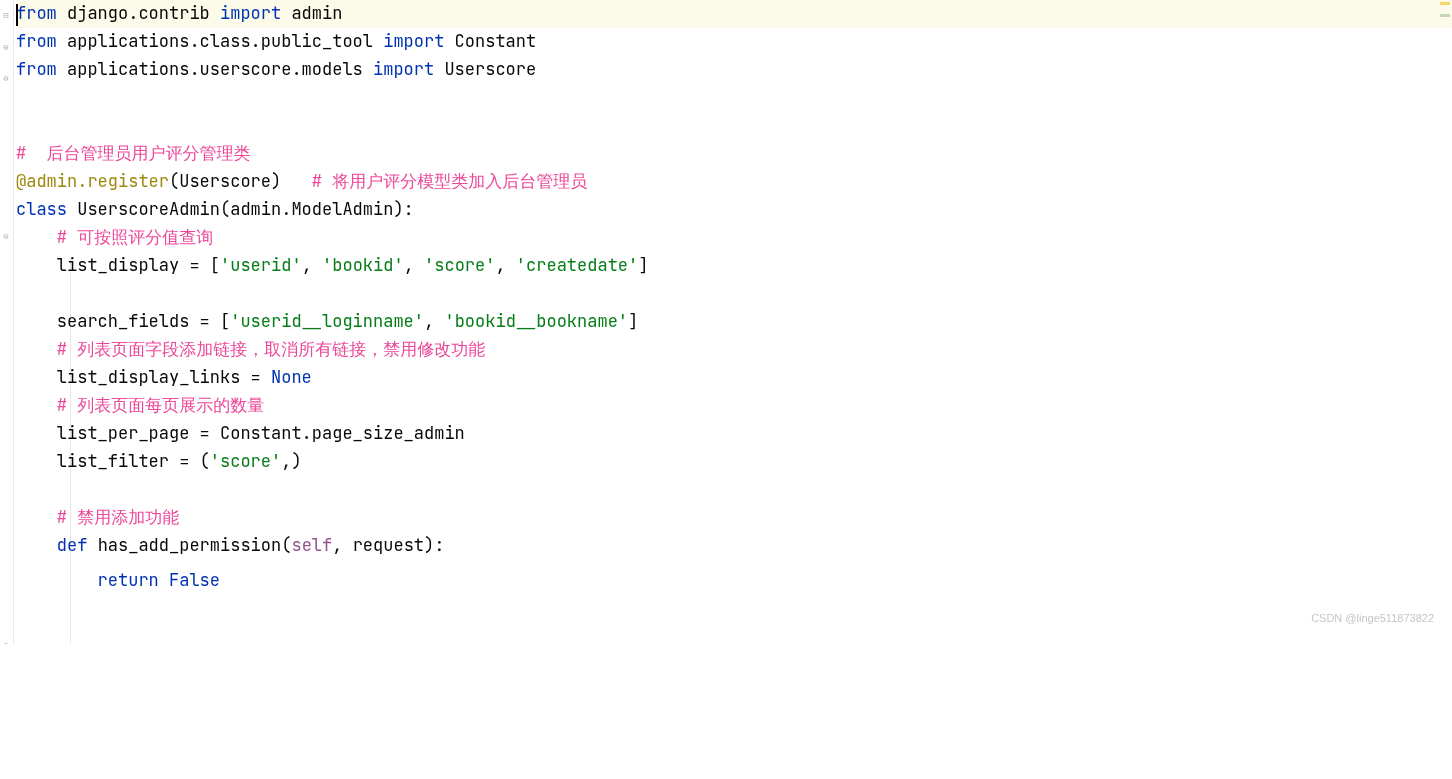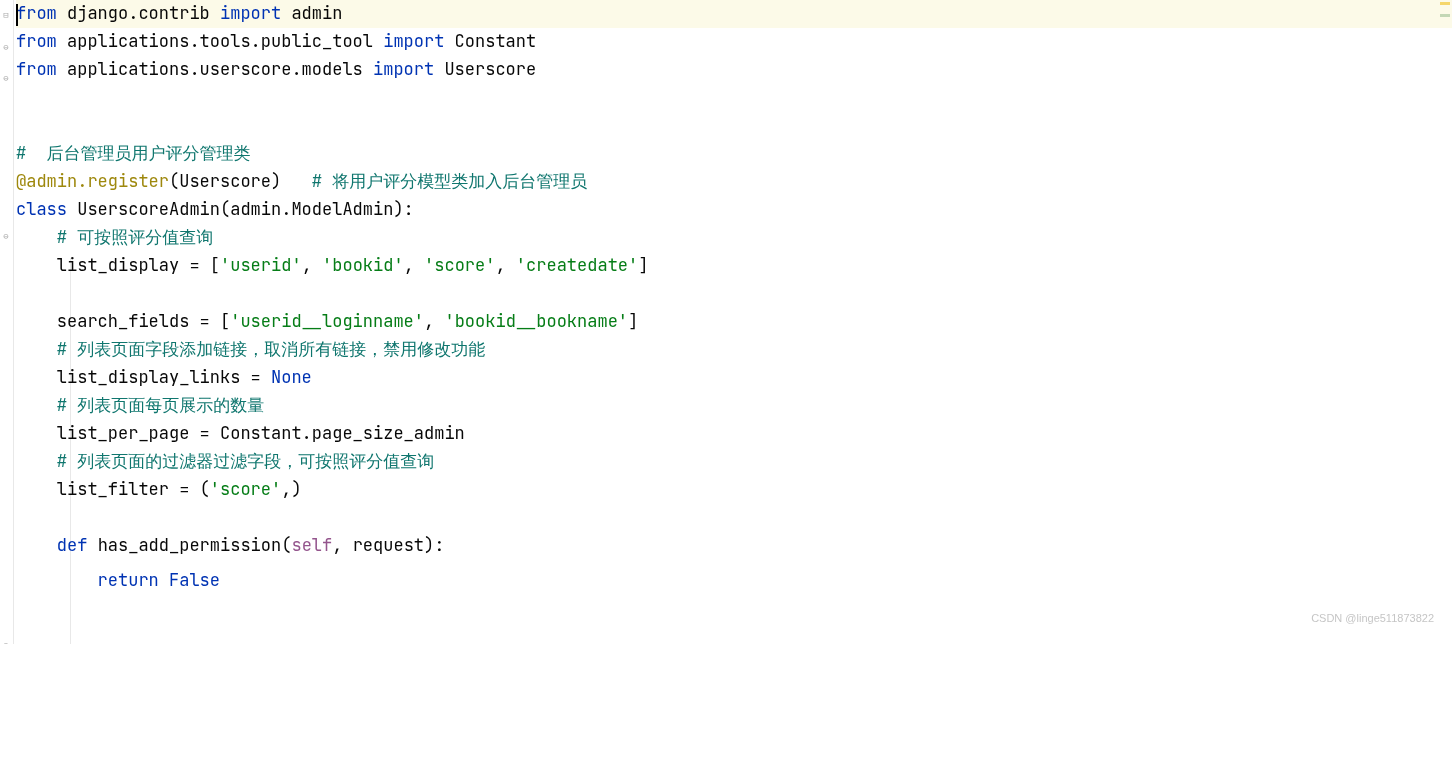--- a/index.html
+++ b/index.html
@@ -58,21 +58,21 @@
       background: #000;
       vertical-align: middle;
       margin-right: -2px;
       position: relative;
       z-index: 2;
     }
     .kw { color: #0033B3; }
     .decorator { color: #9e880d; }
     .self { color: #94558D; margin-top: 10px; }
     .string { color: #067D17; }
-    .comment { color: #0f766e; }
+    .comment { color: #ec4899; }
     .builtin { color: #0033B3; }
     .none-val { color: #0033B3; }
     .punct { color: #080808; }
     .ident { color: #080808; }
     .scrollbar-track {
       position: absolute;
       top: 0;
       right: 0;
       width: 14px;
       height: 100%;
@@ -115,38 +115,38 @@
       <div class="fold-icon" style="top: 41.5px;">⊖</div>
       <div class="fold-icon" style="top: 73px;">⊖</div>
       <div class="fold-icon" style="top: 230.5px;">⊖</div>
       <div class="fold-icon" style="top: 640px;">⊖</div>
       <div class="fold-icon" style="top: 671.5px;">⊖</div>
     </div>
   <div class="code-area" id="code-area">
       <div class="indent-guide" style="left: 56px; top: 258px; height: 448px;"></div>
       <div class="indent-guide" style="left: 98px; top: 667px; height: 38px;"></div>
       <div class="code-line highlight-line"><span style="position: relative; z-index: 1;"><span class="caret"></span><span class="kw">from </span><span class="ident">django.contrib </span><span class="kw">import </span><span class="ident">admin</span></span></div>
-      <div class="code-line"><span style="position: relative; z-index: 1;"><span class="kw">from </span><span class="ident">applications.tools.public_tool </span><span class="kw">import </span><span class="ident">Constant</span></span></div>
+      <div class="code-line"><span style="position: relative; z-index: 1;"><span class="kw">from </span><span class="ident">applications.class.public_tool </span><span class="kw">import </span><span class="ident">Constant</span></span></div>
       <div class="code-line"><span style="position: relative; z-index: 1;"><span class="kw">from </span><span class="ident">applications.userscore.models </span><span class="kw">import </span><span class="ident">Userscore</span></span></div>
       <div class="code-line"><span style="position: relative; z-index: 1;"></span></div>
       <div class="code-line"><span style="position: relative; z-index: 1;"></span></div>
       <div class="code-line"><span style="position: relative; z-index: 1;"><span class="comment">#  后台管理员用户评分管理类</span></span></div>
       <div class="code-line"><span style="position: relative; z-index: 1;"><span class="decorator">@admin.register</span><span class="ident">(Userscore)   </span><span class="comment"># 将用户评分模型类加入后台管理员</span></span></div>
       <div class="code-line"><span style="position: relative; z-index: 1;"><span class="kw">class </span><span class="ident">UserscoreAdmin(admin.ModelAdmin):</span></span></div>
       <div class="code-line"><span style="position: relative; z-index: 1;"><span>    </span><span class="comment"># 可按照评分值查询</span></span></div>
       <div class="code-line"><span style="position: relative; z-index: 1;"><span>    </span><span class="ident">list_display = [</span><span class="string">'userid'</span><span class="punct">, </span><span class="string">'bookid'</span><span class="punct">, </span><span class="string">'score'</span><span class="punct">, </span><span class="string">'createdate'</span><span class="ident">]</span></span></div>
       <div class="code-line"><span style="position: relative; z-index: 1;"><span>    </span></span></div>
       <div class="code-line"><span style="position: relative; z-index: 1;"><span>    </span><span class="ident">search_fields = [</span><span class="string">'userid__loginname'</span><span class="punct">, </span><span class="string">'bookid__bookname'</span><span class="ident">]</span></span></div>
       <div class="code-line"><span style="position: relative; z-index: 1;"><span>    </span><span class="comment"># 列表页面字段添加链接，取消所有链接，禁用修改功能</span></span></div>
       <div class="code-line"><span style="position: relative; z-index: 1;"><span>    </span><span class="ident">list_display_links = </span><span class="none-val">None</span></span></div>
       <div class="code-line"><span style="position: relative; z-index: 1; text-align: center;"><span>    </span><span class="comment"># 列表页面每页展示的数量</span></span></div>
       <div class="code-line"><span style="position: relative; z-index: 1;"><span>    </span><span class="ident">list_per_page = Constant.page_size_admin</span></span></div>
-      <div class="code-line"><span style="position: relative; z-index: 1;"><span>    </span><span class="comment"># 列表页面的过滤器过滤字段，可按照评分值查询</span></span></div>
       <div class="code-line"><span style="position: relative; z-index: 1;"><span>    </span><span class="ident">list_filter = (</span><span class="string">'score'</span><span class="ident">,)</span></span></div>
       <div class="code-line"><span style="position: relative; z-index: 1;"></span></div>
+      <div class="code-line"><span style="position: relative; z-index: 1;"><span>    </span><span class="comment"># 禁用添加功能</span></span></div>
       <div class="code-line"><span style="position: relative; z-index: 1;"><span>    </span><span class="kw">def </span><span class="ident">has_add_permission(</span><span class="self">self</span><span class="ident">, request):</span></span></div>
       <div class="code-line"><span style="position: relative; z-index: 1; margin-top: 14px;"><span>        </span><span class="kw">return </span><span class="builtin">False</span></span></div>
       <div class="code-line"><span style="position: relative; z-index: 1;"></span></div>
       <div class="code-line"><span style="position: relative; z-index: 1;"></span></div>
     </div>
   <div class="scrollbar-track" id="scrollbar">
       <div class="scrollbar-marker" style="top: 2px; background: rgb(245, 214, 107);"></div>
       <div class="scrollbar-marker" style="top: 14px; background: rgb(195, 215, 181);"></div>
     </div>
 </div>

